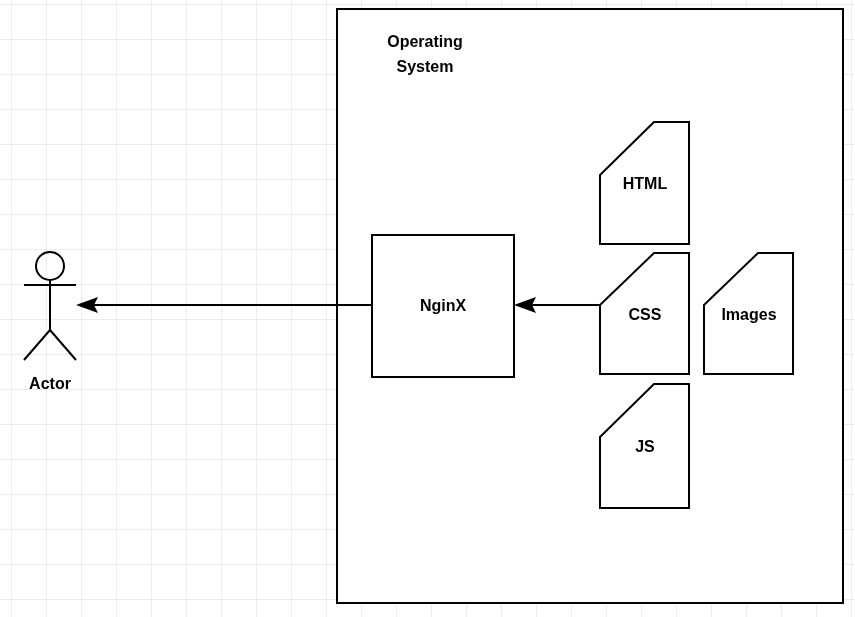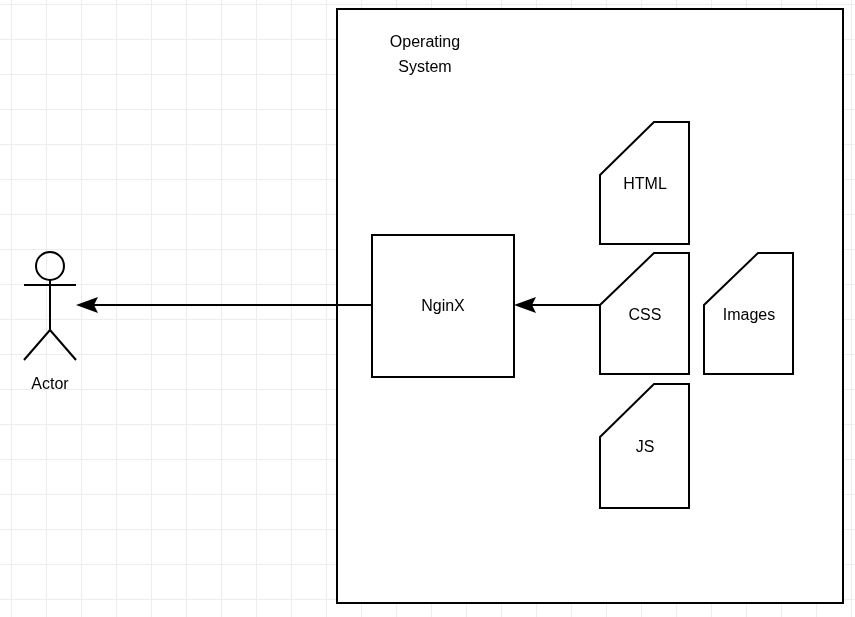--- a/index.html
+++ b/index.html
@@ -14,20 +14,21 @@
     background-color: #ffffff;
     background-image:
       linear-gradient(to right, #ededed 1px, transparent 1px),
       linear-gradient(to bottom, #ededed 1px, transparent 1px),
       linear-gradient(to right, #d6d6d6 1px, transparent 1px),
       linear-gradient(to bottom, #d6d6d6 1px, transparent 1px);
     background-size: 35px 35px, 35px 35px, 70px 70px, 70px 70px;
     background-position: 11px 0px, 0px 4px, 11px 0px, 0px 4px;
     overflow: hidden;
     font-family: "Liberation Sans", sans-serif;
+    font-weight: bold;
   }
   #diagram-svg {
     position: absolute;
     left: 0;
     top: 0;
     width: 855px;
     height: 617px;
   }
   .shape-stroke {
     fill: #ffffff;

